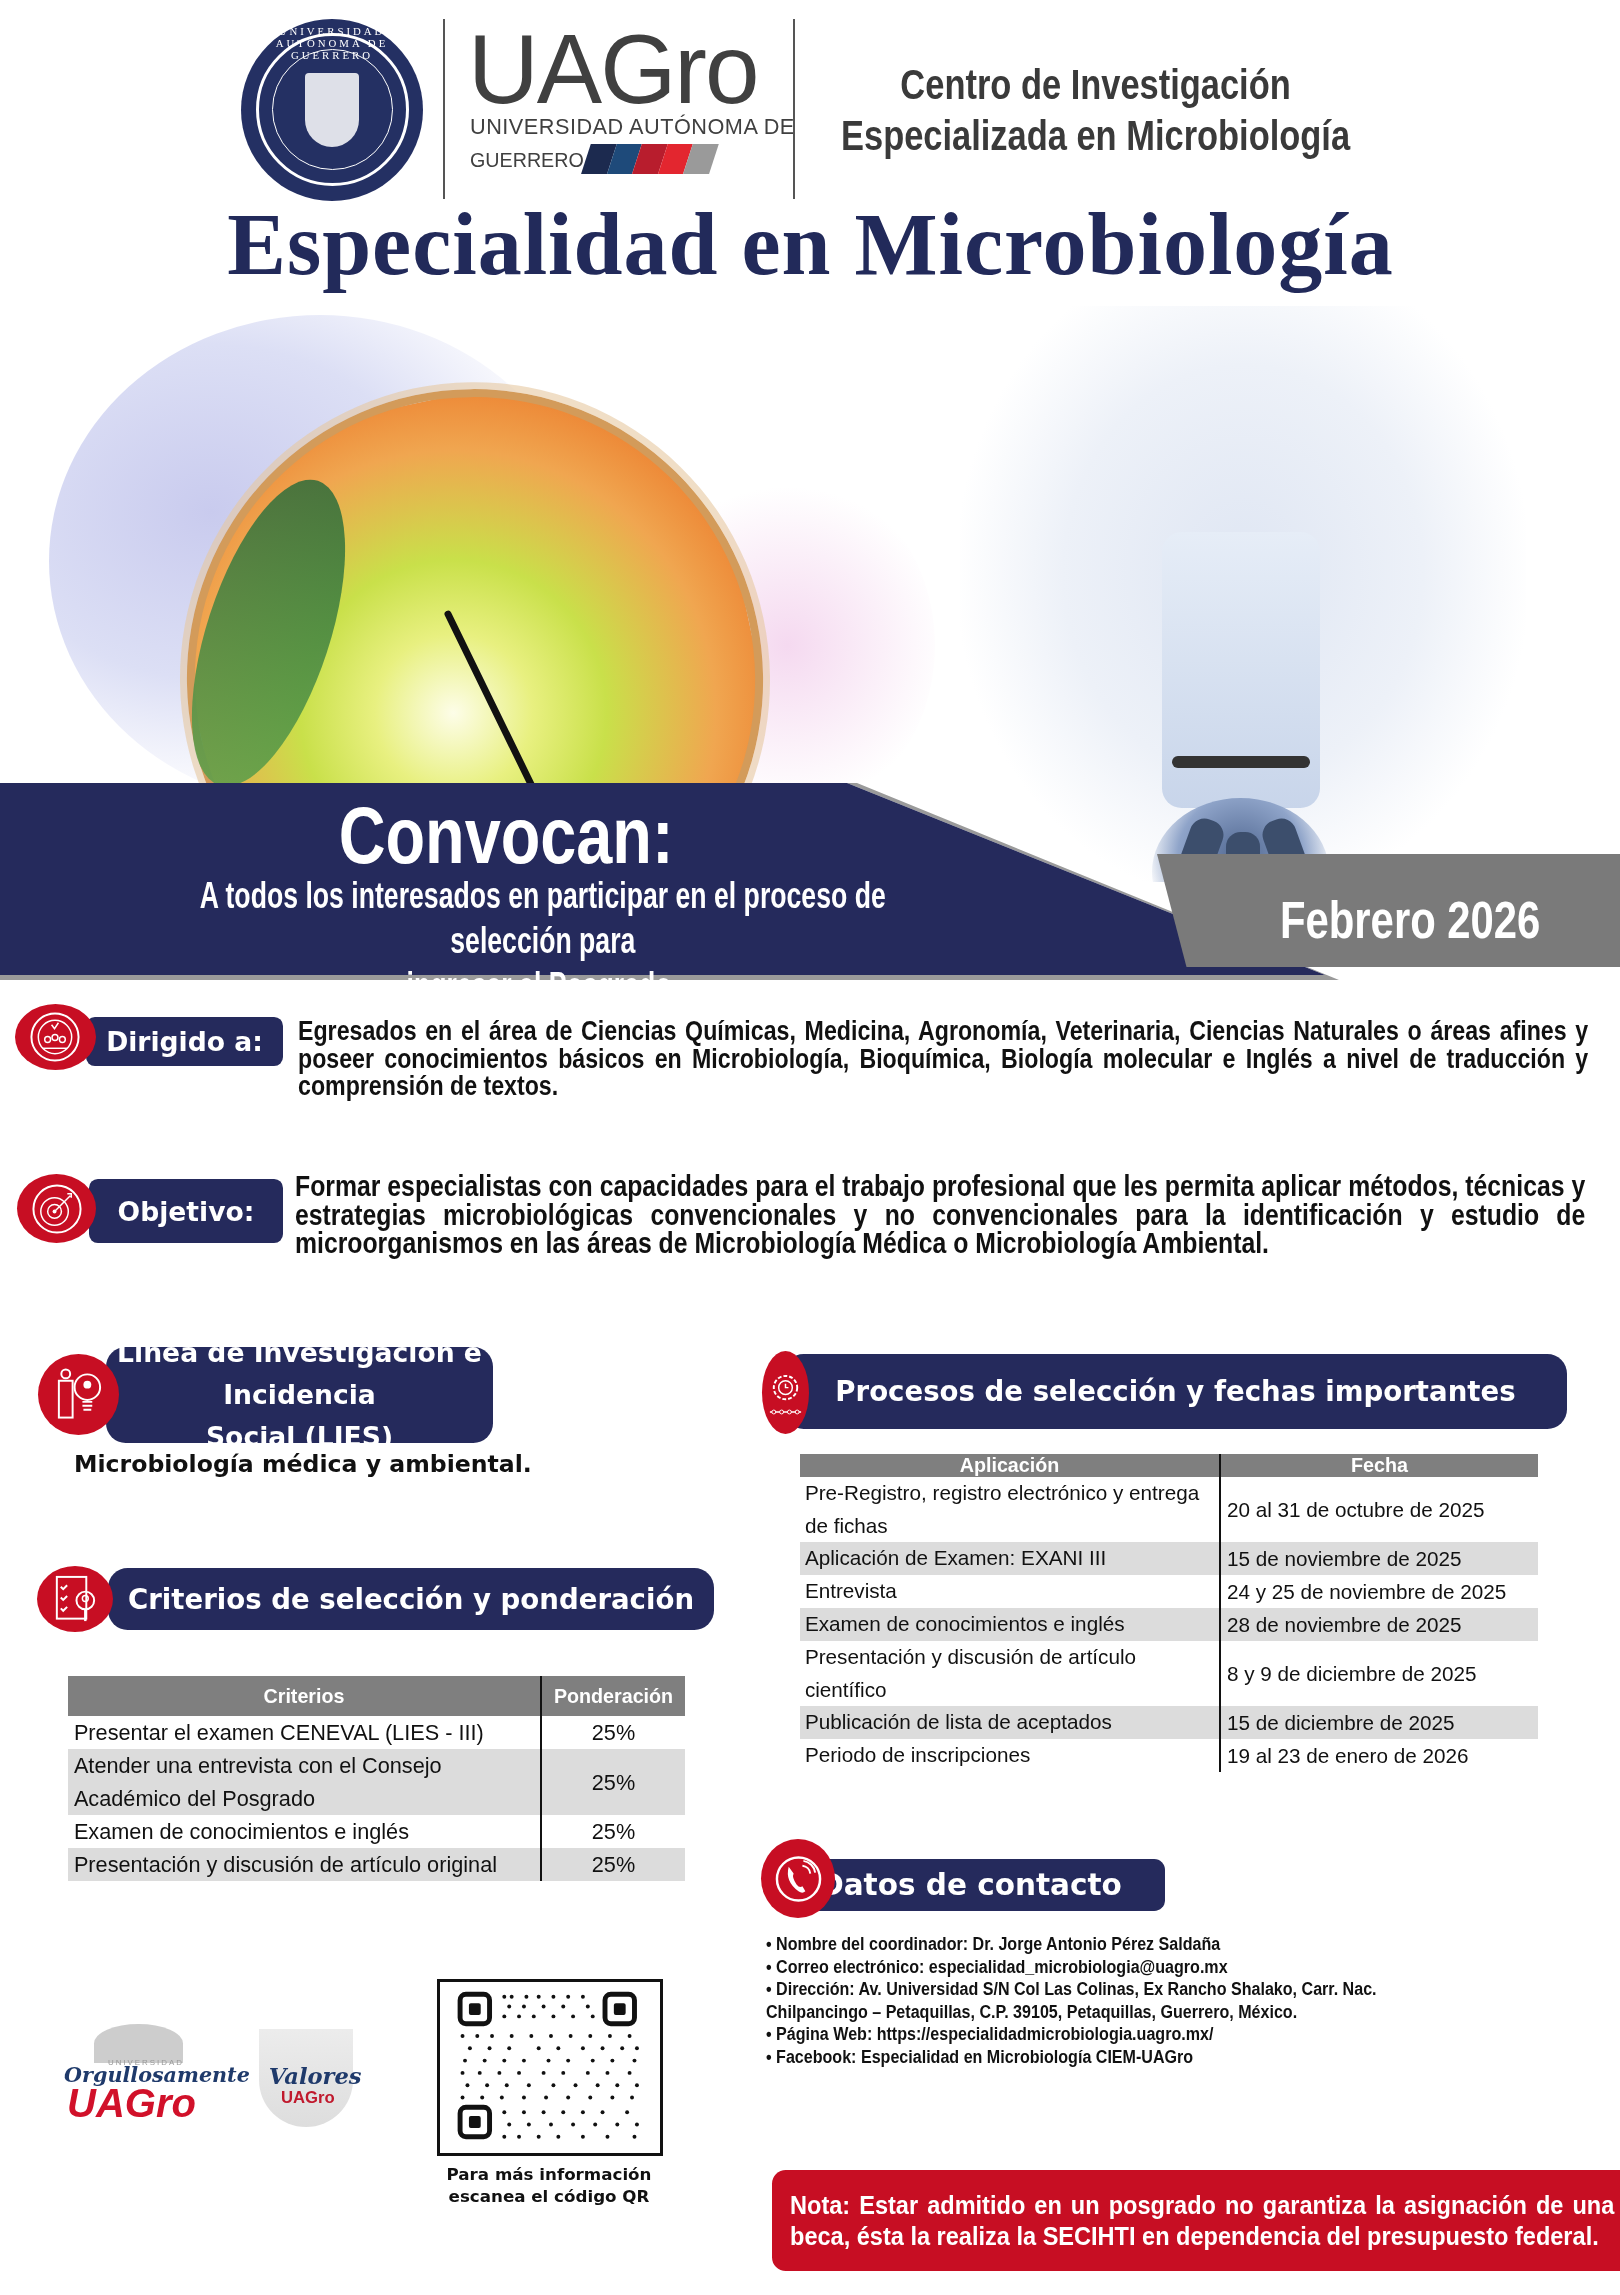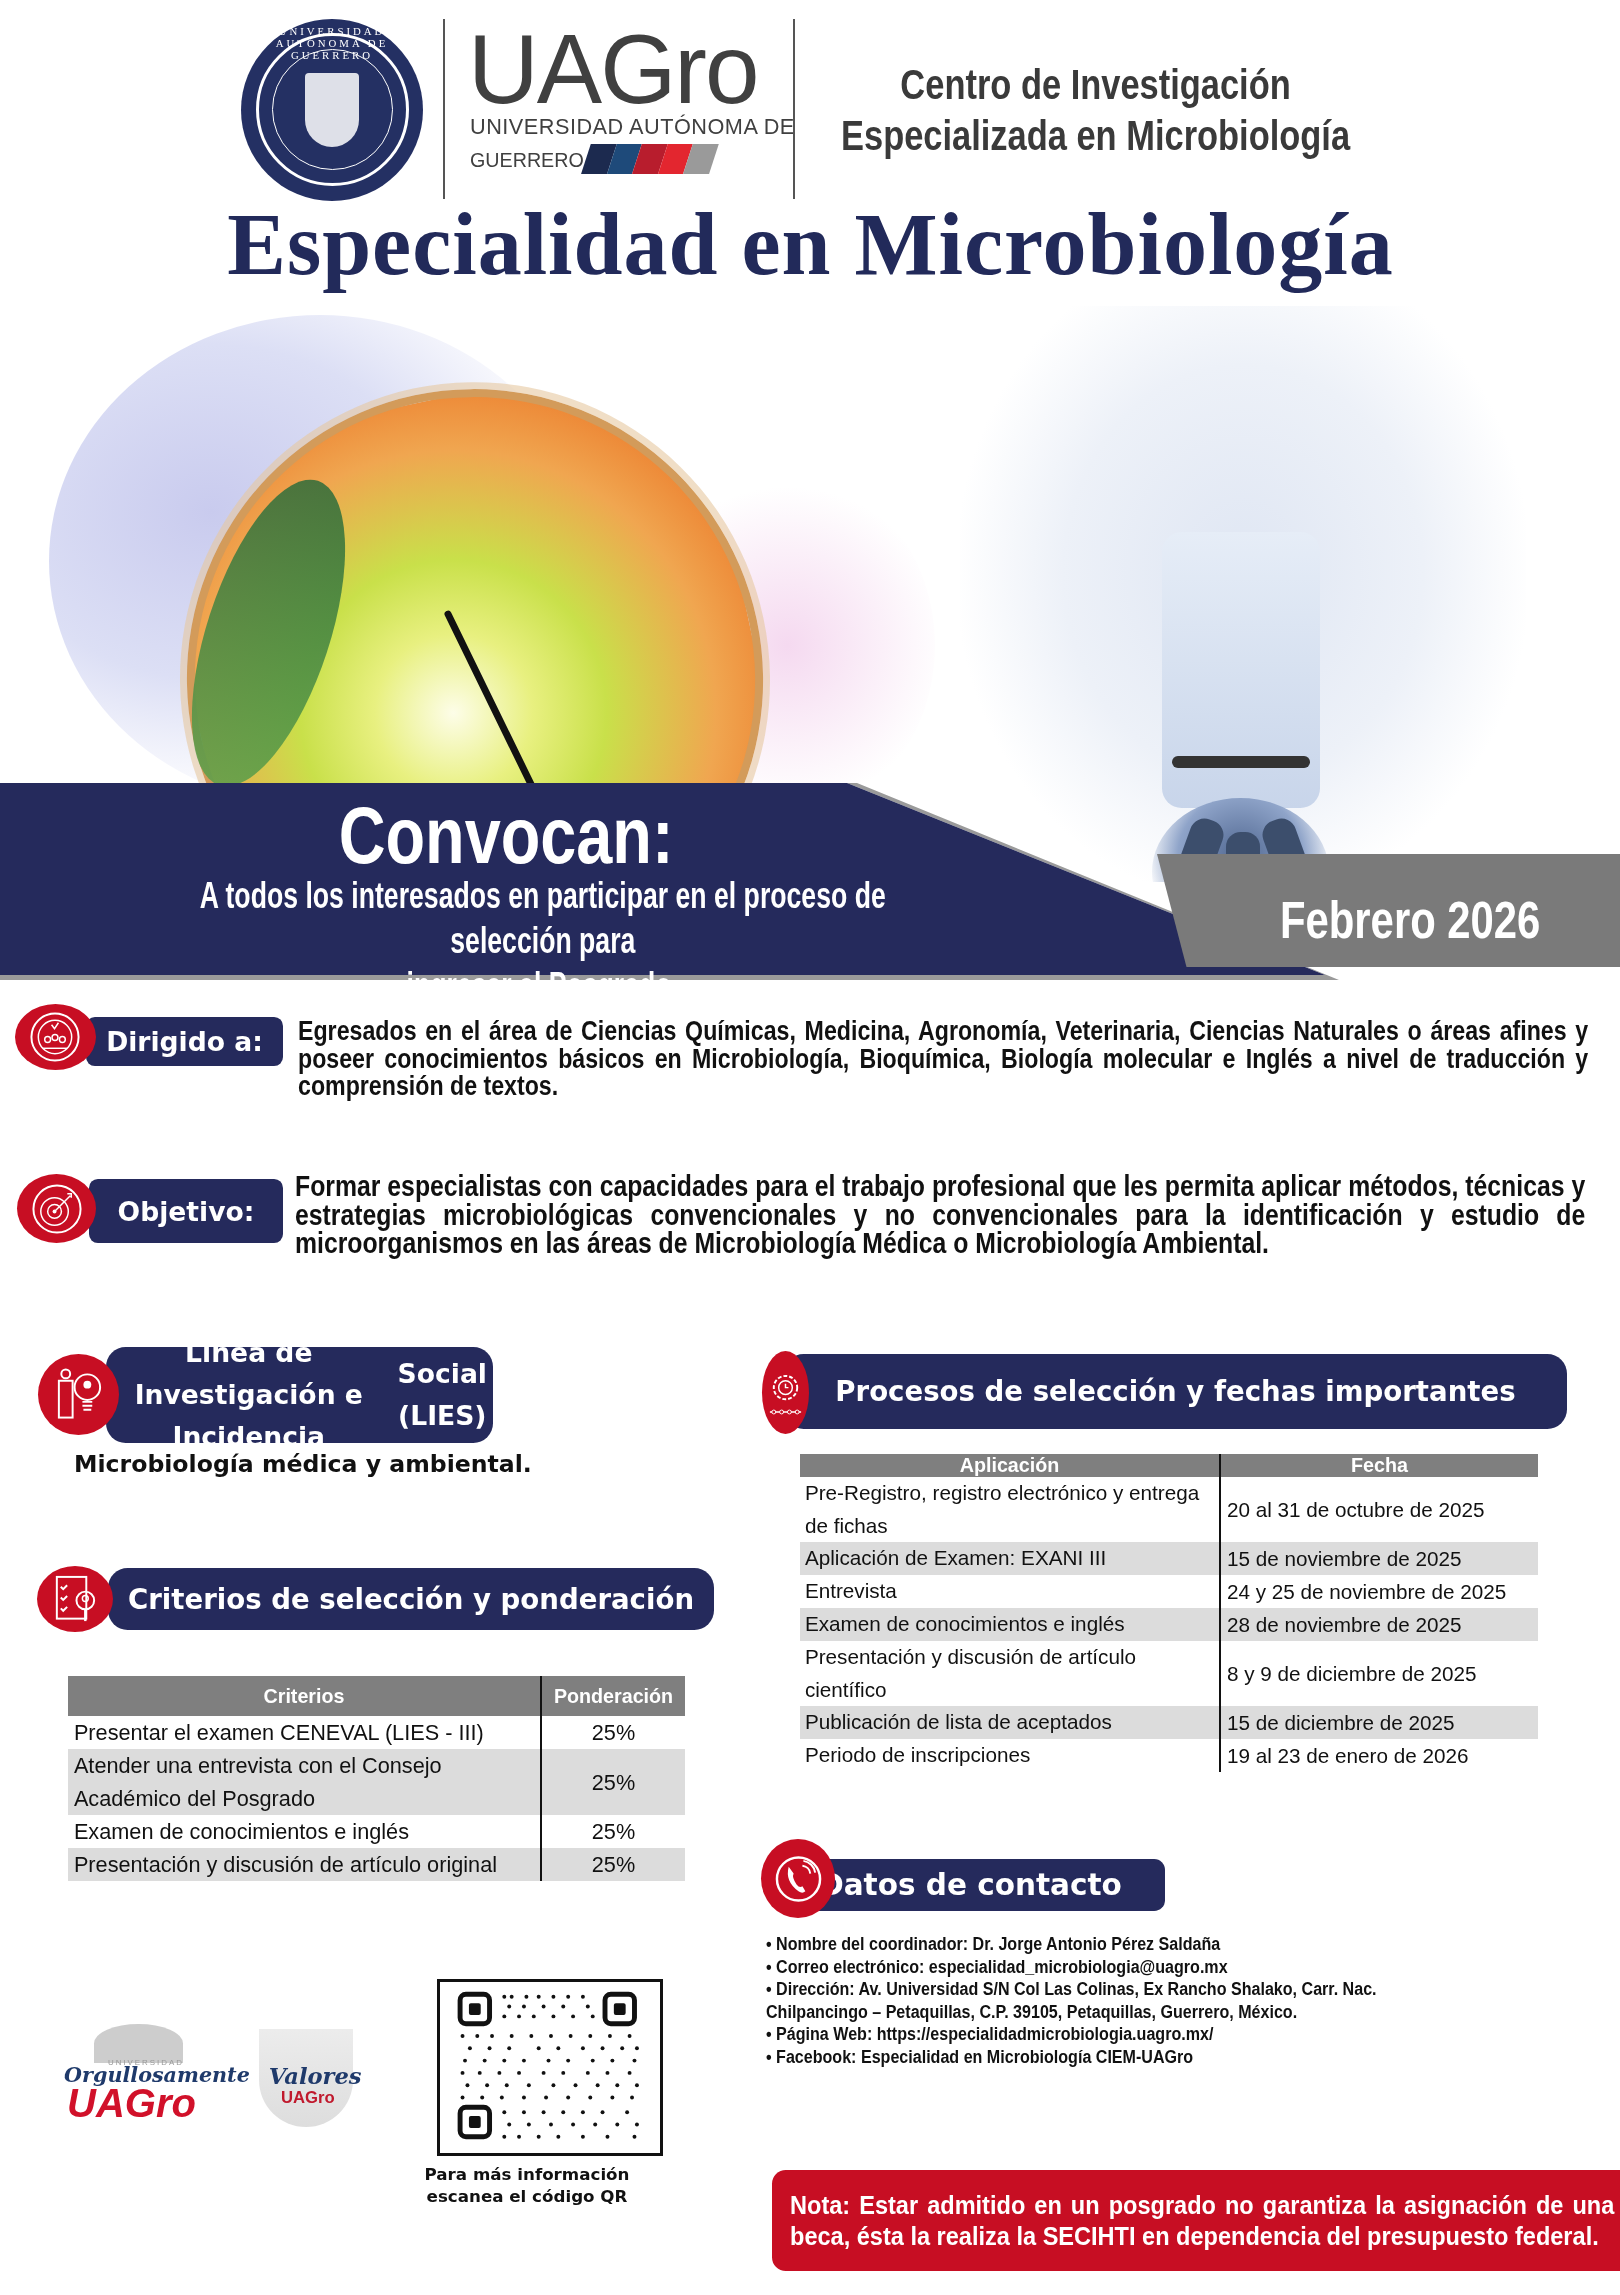--- a/index.html
+++ b/index.html
@@ -63,21 +63,21 @@
   .tbl td { font-size: 21.7px; color: #111; padding: 0 5.9px; line-height: 33px; }
   .tbl tr.alt td { background: #dcdcdc; }
   .tbl .sep { border-left: 2px solid #111; }
 
   .contact li { list-style: none; font-family: "Liberation Sans", sans-serif; font-weight: bold; font-size: 18.7px; line-height: 22.6px; color: #111; transform: scaleX(.86); transform-origin: left top; }
 
   .nota { left: 772px; top: 2170px; width: 849px; height: 101px; background: #c70e23; border-radius: 13.8px 0 0 13.8px; color: #fff; font-family: "Liberation Sans", sans-serif; font-weight: bold; font-size: 25.6px; line-height: 31.5px; padding: 19.7px 4.9px 0 17.7px; }
   .nota span.inner { display: block; transform: scaleX(.92); transform-origin: left top; width: 896px; text-align: justify; }
 
   .qr { left: 438px; top: 1979px; width: 226px; height: 177px; border: 3.9px solid #111; background: #fff; }
-  .qr-label { left: 409px; top: 2164px; width: 236px; text-align: center; font-family: "DejaVu Sans", sans-serif; font-weight: bold; font-size: 16.7px; line-height: 21.7px; color: #111; }
+  .qr-label { left: 431px; top: 2164px; width: 236px; text-align: center; font-family: "DejaVu Sans", sans-serif; font-weight: bold; font-size: 16.7px; line-height: 21.7px; color: #111; }
 </style>
 </head>
 <body>
 
 <div class="abs seal">
   <div class="abs seal-text">UNIVERSIDAD AUTÓNOMA DE GUERRERO</div>
   <div class="abs seal-inner"></div>
   <div class="abs seal-inner2"></div>
   <div class="abs seal-shield"></div>
 </div>
@@ -144,21 +144,21 @@
   <svg width="54" height="54" viewBox="0 0 110 110">
       <circle cx="55" cy="55" r="48" fill="none" stroke="#fff" stroke-width="4"></circle>
       <circle cx="50" cy="60" r="28" fill="none" stroke="#fff" stroke-width="3"></circle>
       <circle cx="50" cy="60" r="14" fill="none" stroke="#fff" stroke-width="3"></circle>
       <circle cx="50" cy="60" r="4" fill="#fff"></circle>
       <path d="M50 60 L82 28 M76 24 l8 0 l0 8" stroke="#fff" stroke-width="3" fill="none"></path>
     </svg>
 </div>
 <div class="abs para" style="left:295px; top:1172px; width:1536px; font-size:29.5px; line-height:28.6px;">Formar especialistas con capacidades para el trabajo profesional que les permita aplicar métodos, técnicas y estrategias microbiológicas convencionales y no convencionales  para la identificación y estudio de microorganismos en las áreas de Microbiología Médica o Microbiología Ambiental.</div>
 
-<div class="abs pill" style="left:106px; top:1347px; width:387px; height:96px; border-radius:19.7px; font-size:26.6px; line-height:42px; flex-direction:row;">
+<div class="abs pill" style="left:106px; top:1347px; width:387px; height:96px; border-radius:19.7px; font-size:26.6px; line-height:42px; flex-direction:column;">
   <div>Línea de Investigación e Incidencia</div>
   <div>Social (LIES)</div>
 </div>
 <div class="abs icon-circle" style="left:38px; top:1354px; width:81px; height:81px;">
   <svg width="54" height="59" viewBox="0 0 110 120">
       <circle cx="28" cy="18" r="9" fill="none" stroke="#fff" stroke-width="4"></circle>
       <rect x="14" y="32" width="28" height="75" fill="none" stroke="#fff" stroke-width="4"></rect>
       <circle cx="72" cy="45" r="26" fill="none" stroke="#fff" stroke-width="4"></circle>
       <circle cx="72" cy="40" r="8" fill="#fff"></circle>
       <path d="M62 75 h20 M62 83 h20 M64 91 h16" stroke="#fff" stroke-width="4"></path>

